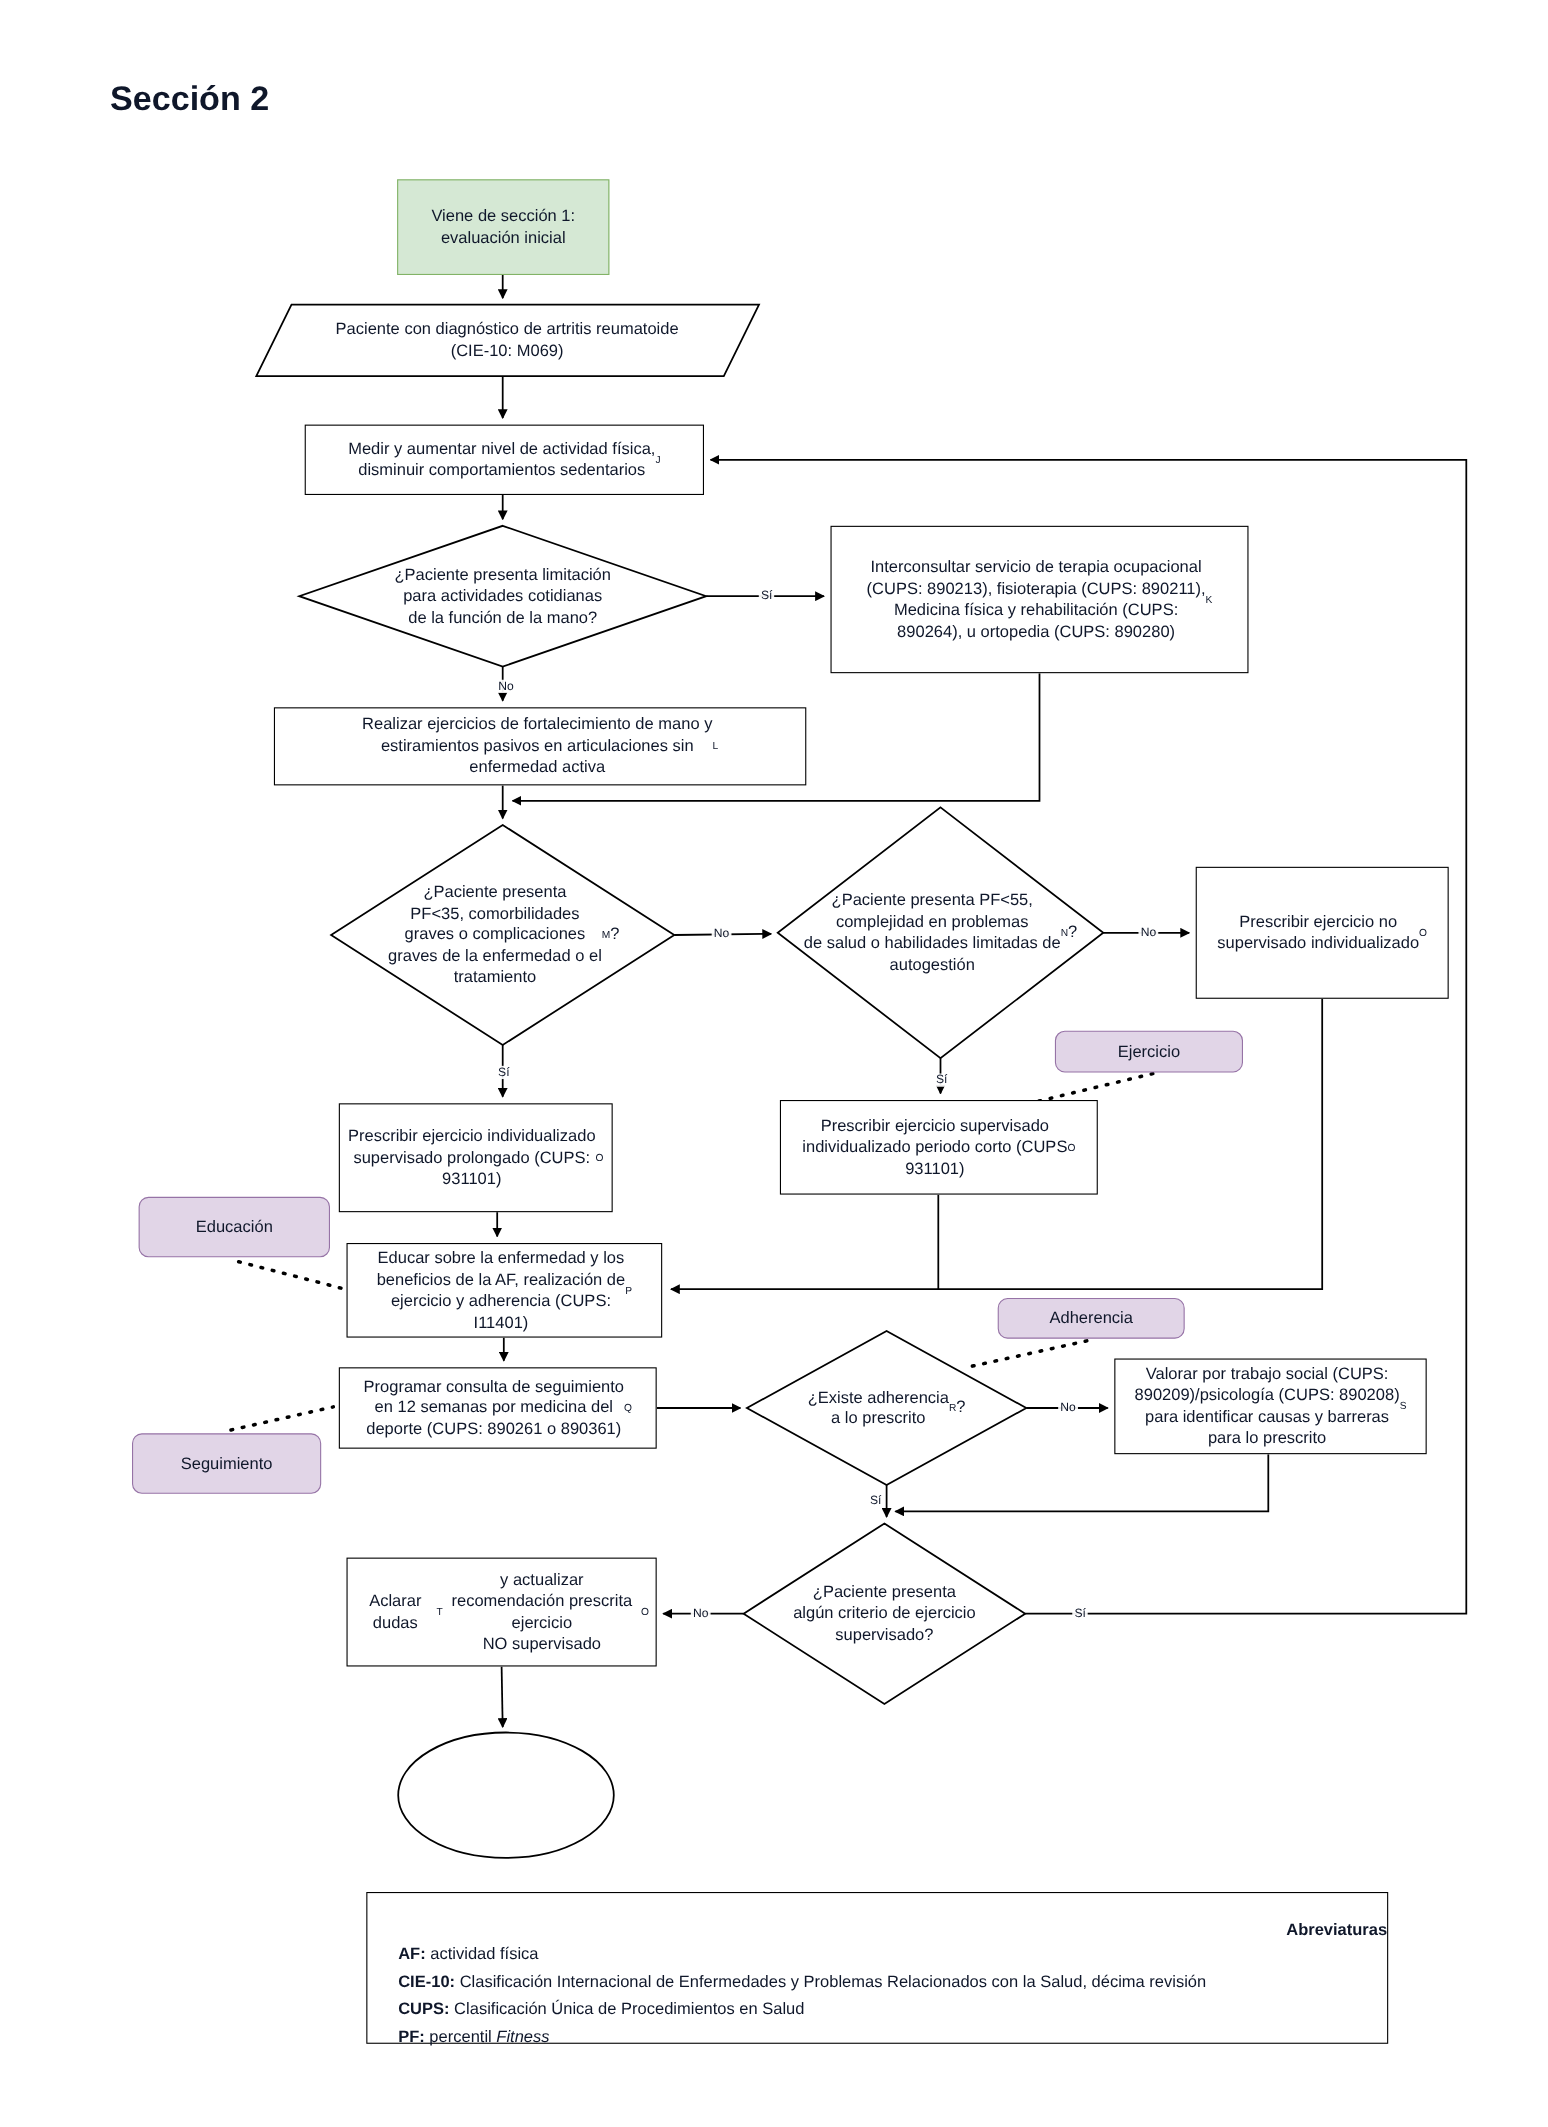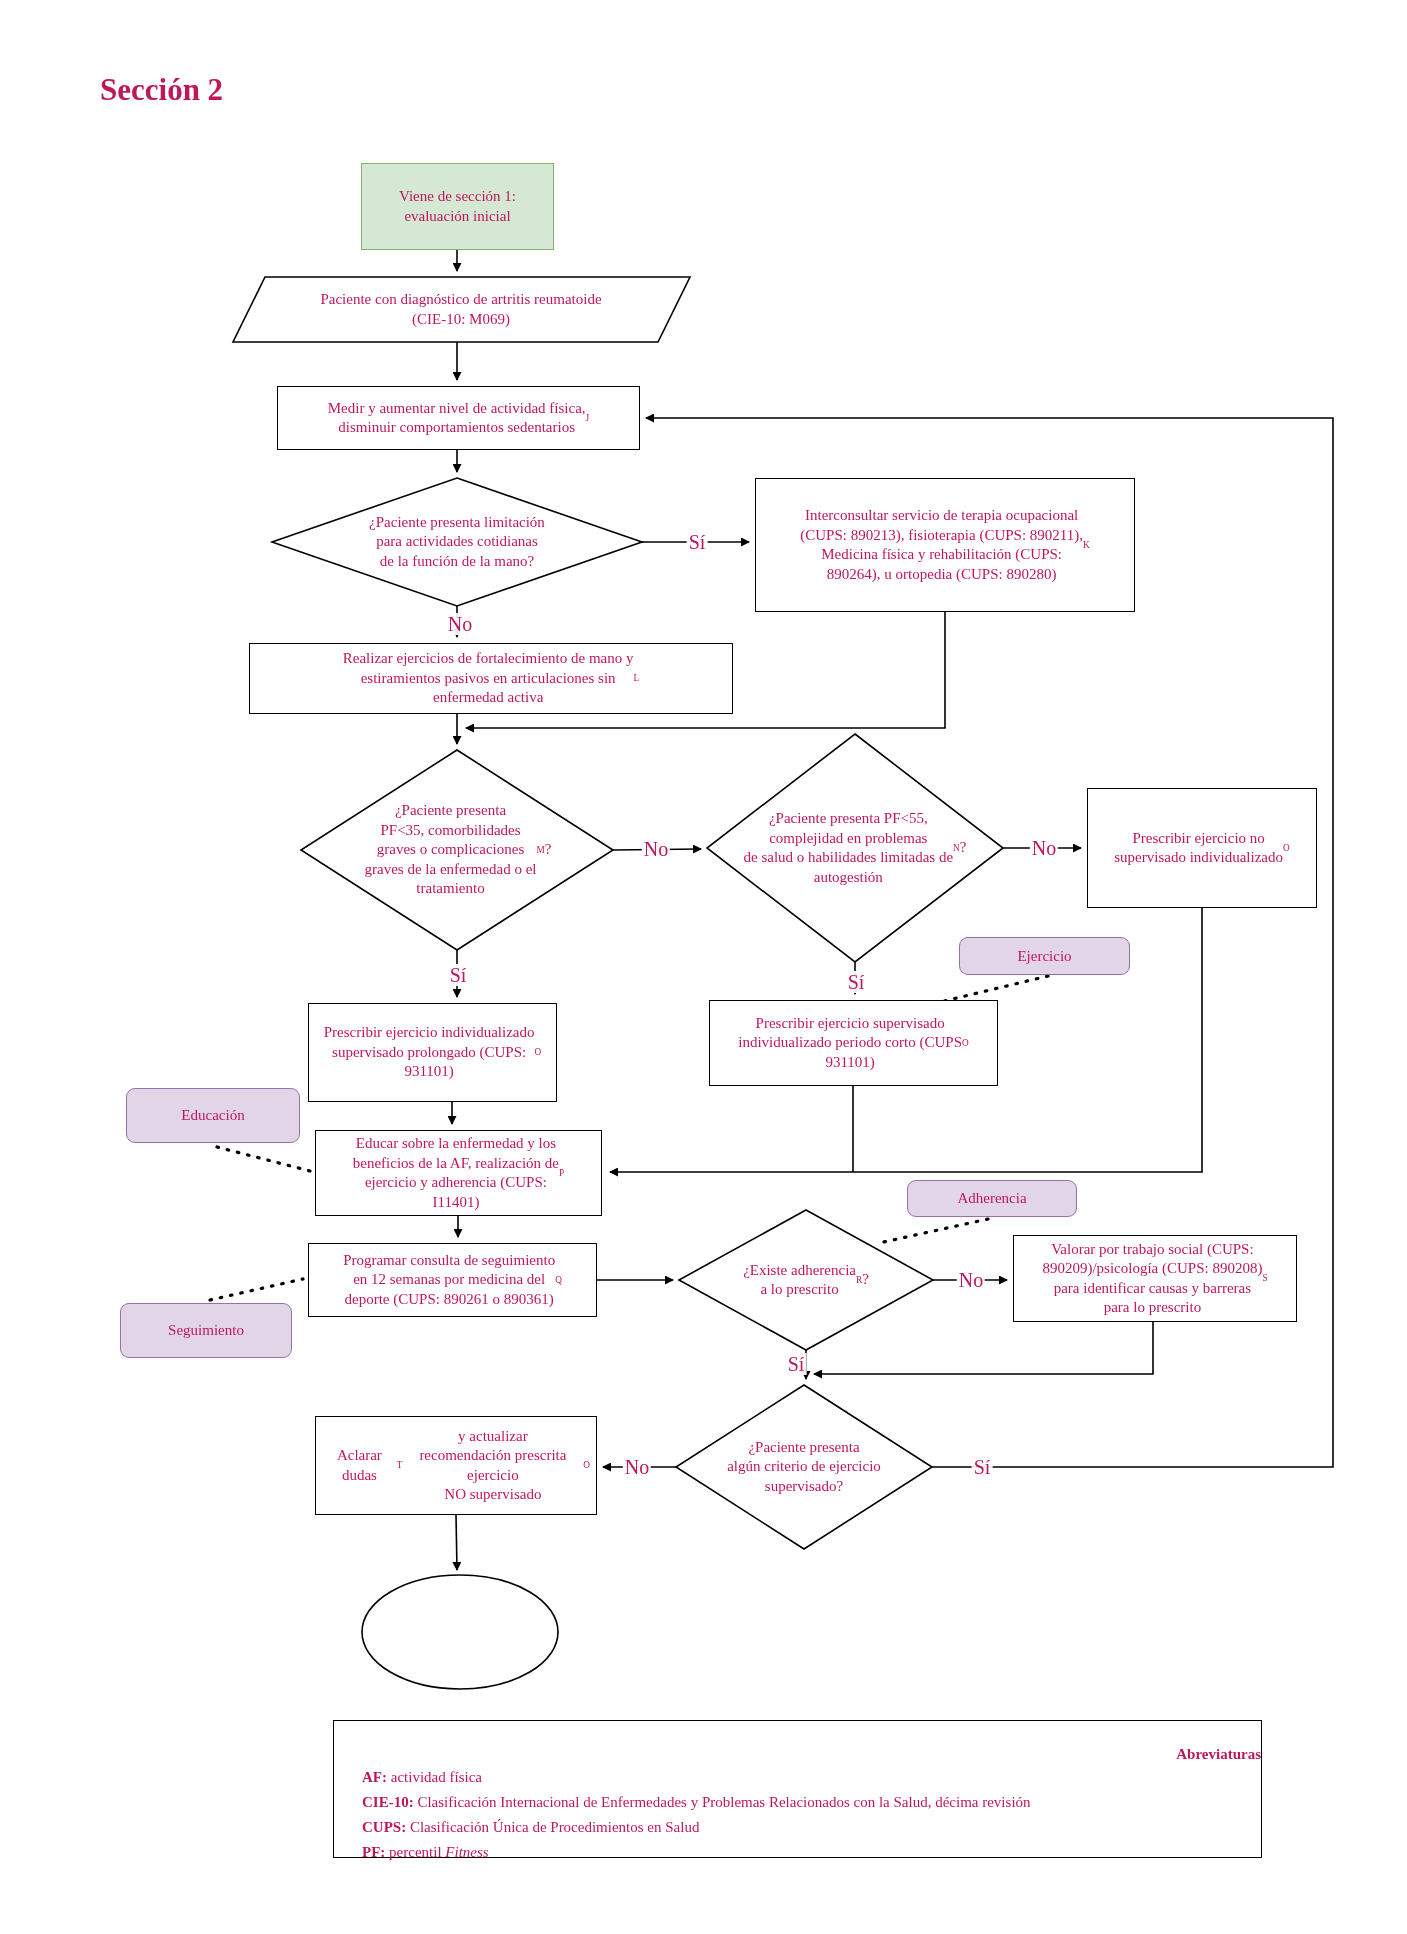--- a/index.html
+++ b/index.html
@@ -1,36 +1,36 @@
 <!DOCTYPE html>
 <html><head>
 <meta charset="utf-8">
 <style>
   html,body { margin:0; padding:0; background:#ffffff; }
   #canvas {
     position:relative; width:1407px; height:1934px; background:#ffffff;
-    font-family:Liberation Serif, serif; color:#be185d;
+    font-family:Liberation Sans, sans-serif; color:#0f172a;
   }
   #page-title { position:absolute; left:100px; top:72px; font-size:31px; font-weight:bold; }
   svg.layer { position:absolute; left:0; top:0; }
   .node {
     position:absolute; display:flex; align-items:center; justify-content:center;
     text-align:center; font-size:15px; line-height:1.3; white-space:pre-line;
     box-sizing:border-box; padding:2px 6px;
   }
   .rect { background:#ffffff; border:1.6px solid #000000; }
   .green { background:#d5e8d4; border:1.6px solid #82b366; }
   .tag {
     position:absolute; display:flex; align-items:center; justify-content:center;
     background:#e1d5e7; border:1.6px solid #9673a6; border-radius:9px;
     font-size:15px; box-sizing:border-box;
   }
   .elabel {
     position:absolute; transform:translate(-50%,-50%);
-    background:rgba(255,255,255,0.93); font-size:20px; padding:0 2px; line-height:1.1;
+    background:rgba(255,255,255,0.93); font-size:11px; padding:0 2px; line-height:1.1;
   }
   sup { font-size:0.62em; }
   #abbrev-box {
     position:absolute; left:333px; top:1720px; width:929px; height:138px;
     background:#fff; border:1.6px solid #000; box-sizing:border-box; font-size:15px;
   }
   #abbrev-box .abbrev-title { text-align:right; font-weight:bold; margin-top:25px; }
   #abbrev-box .abbrev-item { margin-left:28px; margin-top:2.5px; line-height:1.5; }
 </style>
 </head>

